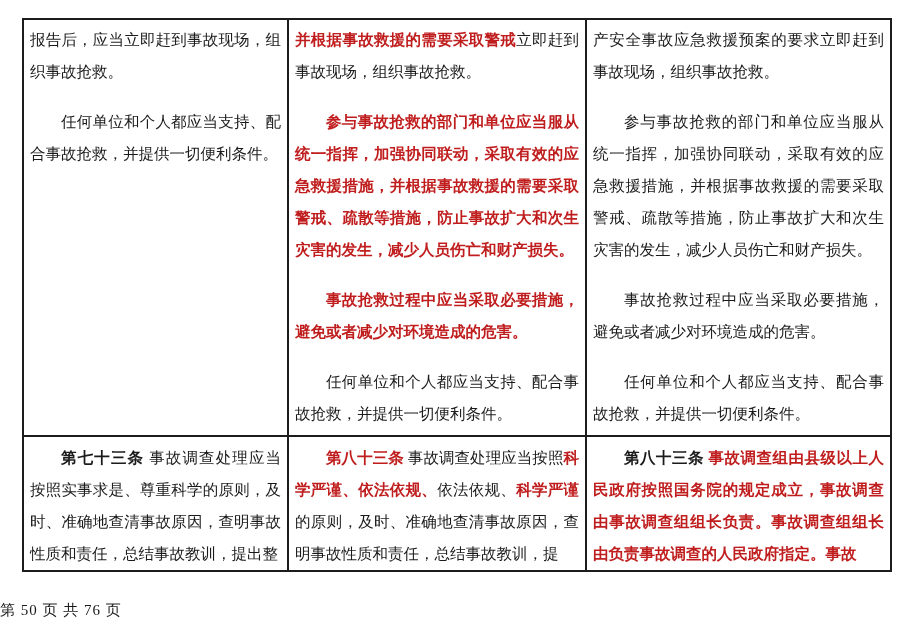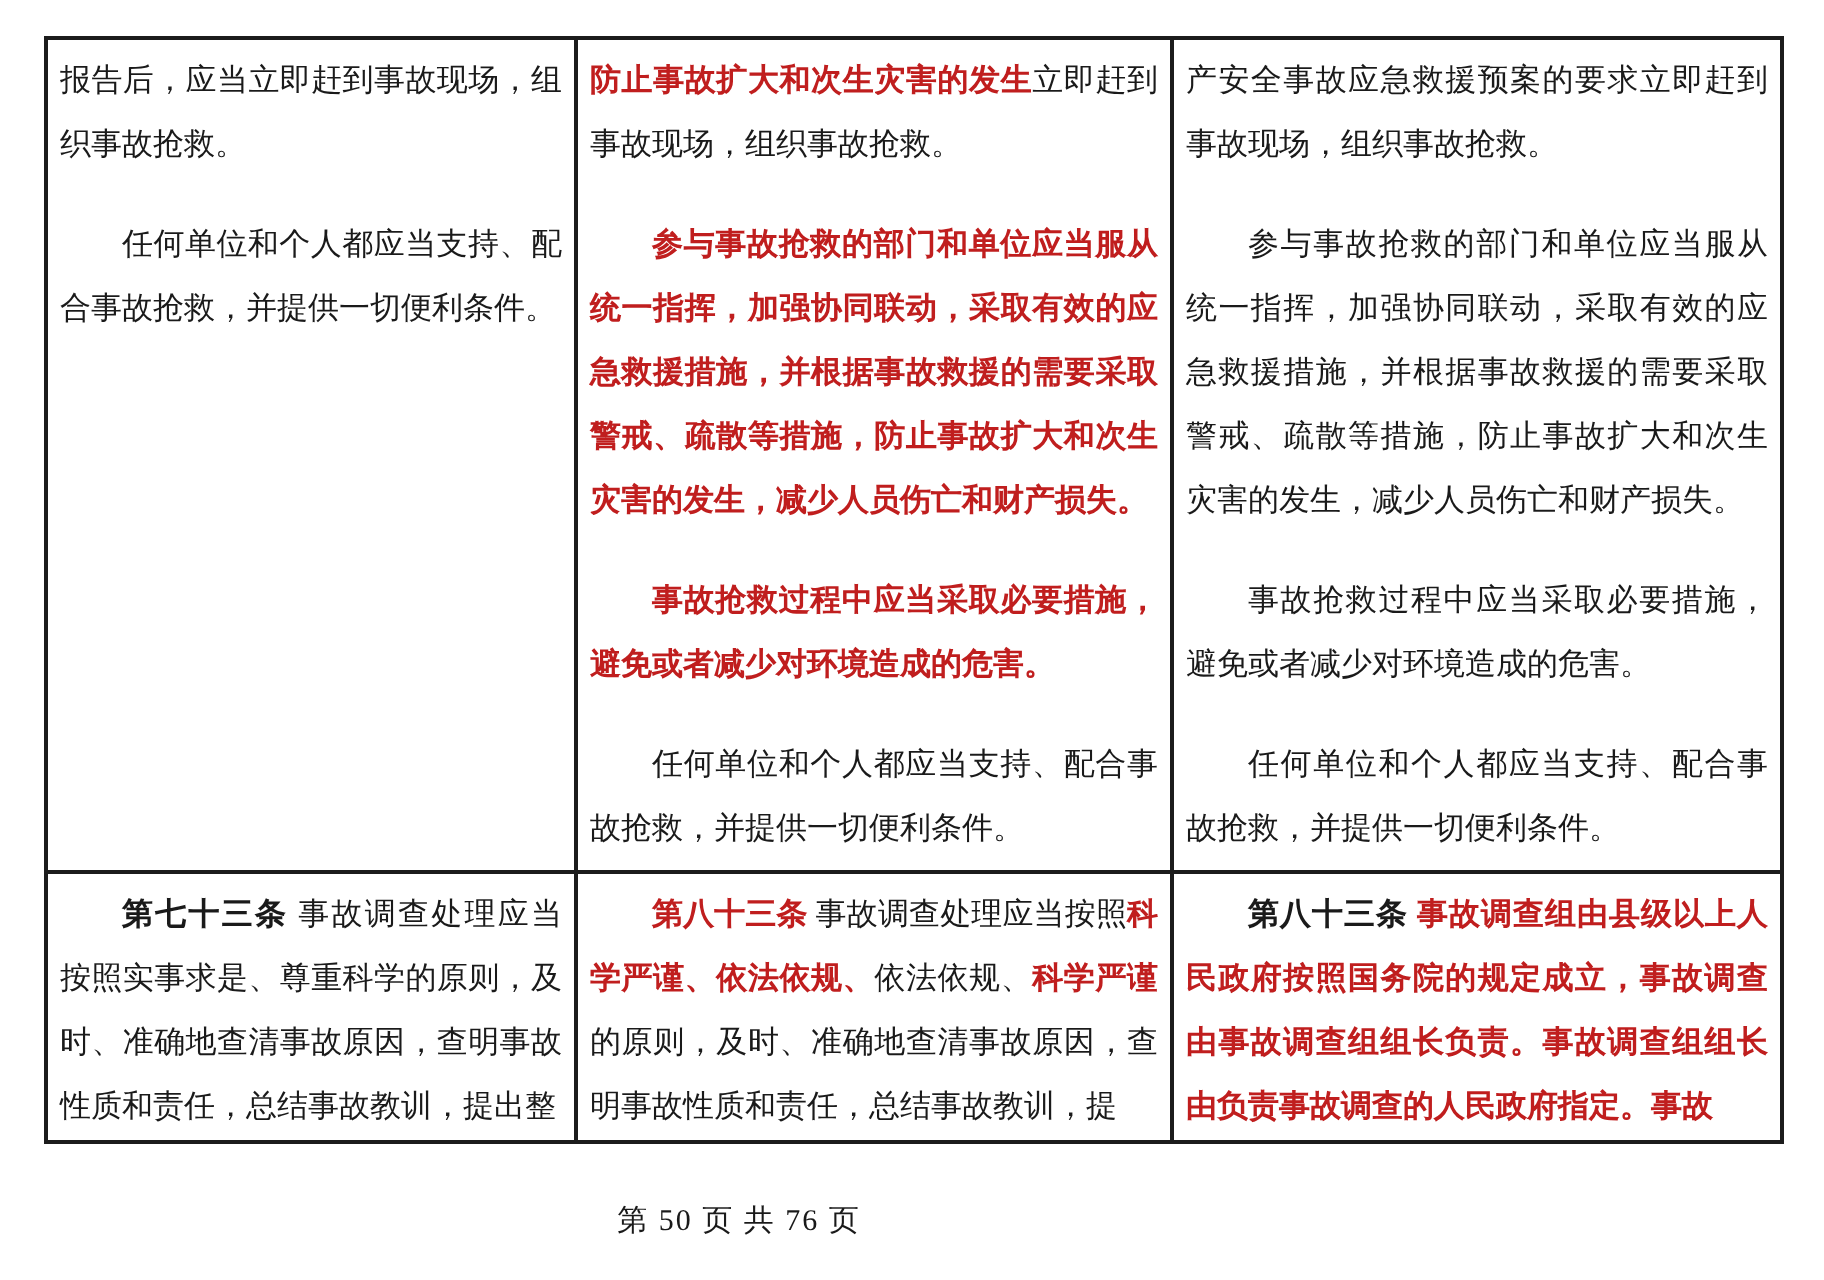--- a/index.html
+++ b/index.html
@@ -41,21 +41,21 @@
     text-align:justify;
     text-justify:inter-character;
   }
   p.para + p.para{margin-top:18px;}
   p.indent{text-indent:2em;}
   .run.normal{color:var(--ink);font-weight:normal;}
   .run.bold{color:var(--ink);font-weight:bold;}
   .run.red{color:var(--red);font-weight:bold;}
   .page-footer{
     position:absolute;left:0;top:601px;width:739px;
-    text-align:center;
+    text-align:left;
     font-size:15px;
     color:var(--ink);
     letter-spacing:1px;
   }
 </style>
 </head>
 <body>
 
 <table class="doc-table">
   <colgroup>
@@ -63,21 +63,21 @@
       <col class="col-b">
       <col class="col-c">
   </colgroup>
   <tbody>
     <tr class="row-1">
       <td>
           <p class="para"><span class="run normal">报告后，应当立即赶到事故现场，组织事故抢救。</span></p>
           <p class="para indent"><span class="run normal">任何单位和个人都应当支持、配合事故抢救，并提供一切便利条件。</span></p>
         </td>
       <td>
-          <p class="para"><span class="run red">防止事故扩大和次生灾害的发生</span><span class="run normal">立即赶到事故现场，组织事故抢救。</span></p>
+          <p class="para"><span class="run red">并根据事故救援的需要采取警戒</span><span class="run normal">立即赶到事故现场，组织事故抢救。</span></p>
           <p class="para indent"><span class="run red">参与事故抢救的部门和单位应当服从统一指挥，加强协同联动，采取有效的应急救援措施，并根据事故救援的需要采取警戒、疏散等措施，防止事故扩大和次生灾害的发生，减少人员伤亡和财产损失。</span></p>
           <p class="para indent"><span class="run red">事故抢救过程中应当采取必要措施，避免或者减少对环境造成的危害。</span></p>
           <p class="para indent"><span class="run normal">任何单位和个人都应当支持、配合事故抢救，并提供一切便利条件。</span></p>
         </td>
       <td>
           <p class="para"><span class="run normal">产安全事故应急救援预案的要求立即赶到事故现场，组织事故抢救。</span></p>
           <p class="para indent"><span class="run normal">参与事故抢救的部门和单位应当服从统一指挥，加强协同联动，采取有效的应急救援措施，并根据事故救援的需要采取警戒、疏散等措施，防止事故扩大和次生灾害的发生，减少人员伤亡和财产损失。</span></p>
           <p class="para indent"><span class="run normal">事故抢救过程中应当采取必要措施，避免或者减少对环境造成的危害。</span></p>
           <p class="para indent"><span class="run normal">任何单位和个人都应当支持、配合事故抢救，并提供一切便利条件。</span></p>
         </td>

